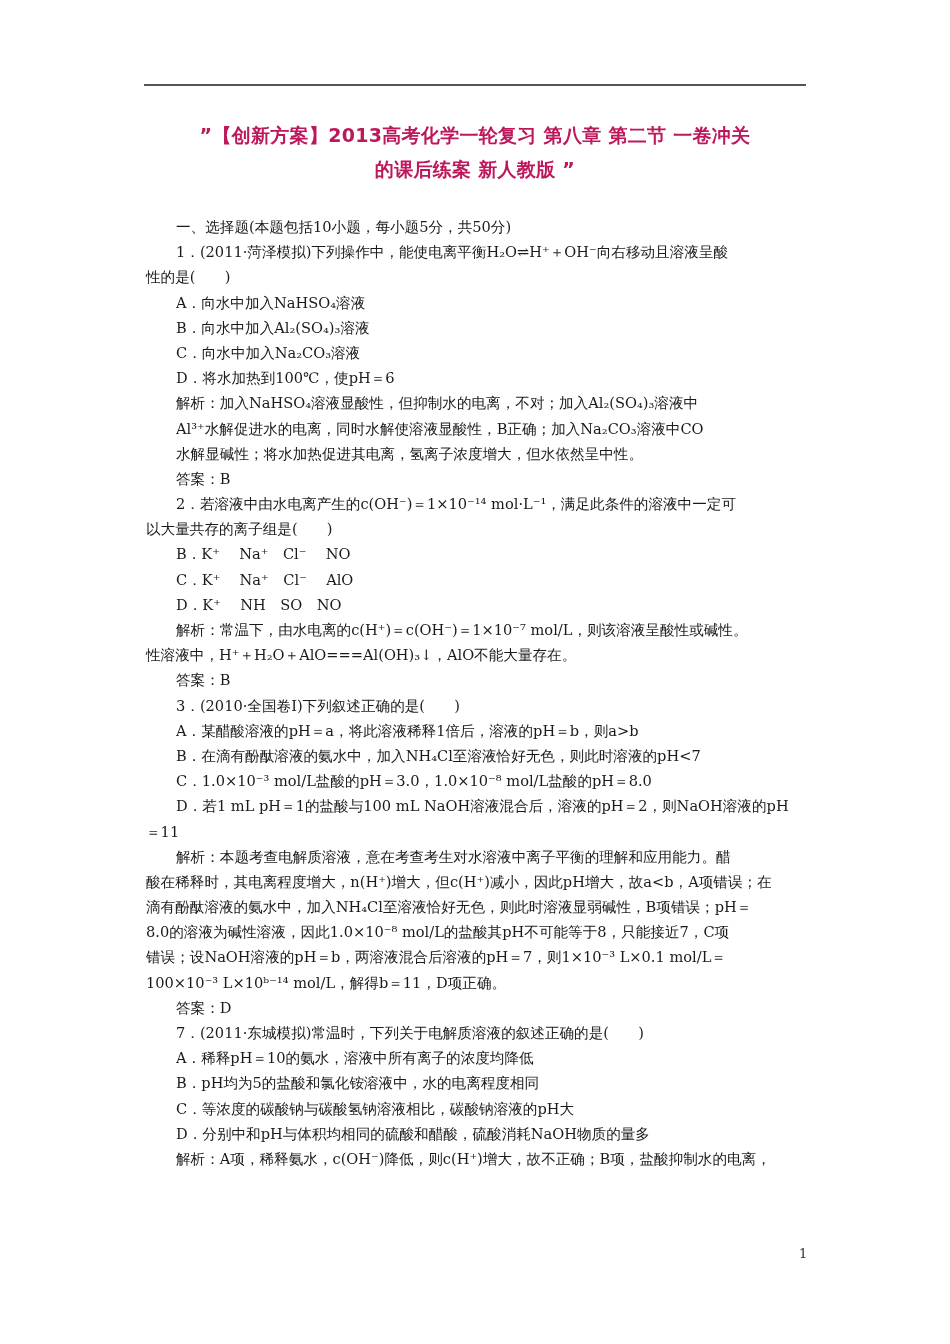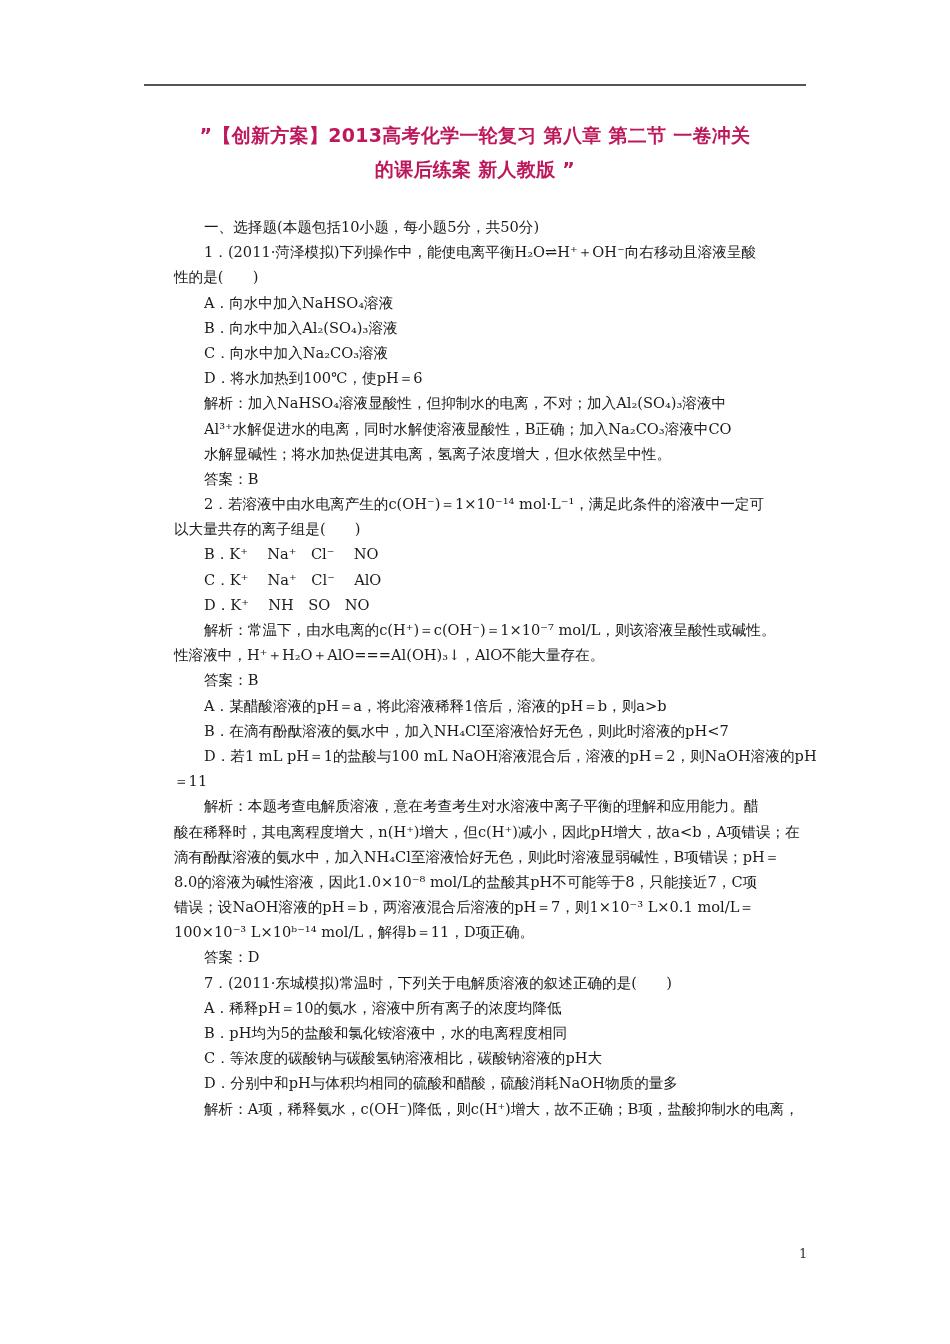--- a/index.html
+++ b/index.html
@@ -3,21 +3,21 @@
 <meta charset="utf-8">
 <style>
   html, body { margin: 0; padding: 0; background: #ffffff; }
   body { width: 950px; height: 1344px; position: relative; overflow: hidden;
          font-family: "DejaVu Serif", "Liberation Serif", serif; color: #1a1a1a; }
   .rule { position: absolute; left: 144px; top: 84px; width: 662px; height: 2px; background: #555555; }
   .title { position: absolute; left: 144px; top: 118px; width: 662px; text-align: center;
            color: #be185d; font-weight: bold; font-size: 19px; line-height: 34px; letter-spacing: 0.3px;
            font-family: "DejaVu Sans", "Liberation Sans", sans-serif; }
   .content { position: absolute; left: 146px; top: 214px; width: 662px; font-size: 14.6px; line-height: 25.2px; }
-  .line { white-space: nowrap; height: 25.2px; margin-left: 28px; }
+  .line { white-space: nowrap; height: 25.2px; }
   .ind { padding-left: 30px; }
   .pageno { position: absolute; left: 799px; top: 1246px; font-size: 13px; color: #333; }
 </style>
 </head>
 <body>
 
 <div class="rule"></div>
 
 <div class="title">
   <div>”【创新方案】2013高考化学一轮复习 第八章 第二节 一卷冲关</div>
@@ -37,22 +37,24 @@
     <div class="line ind">水解显碱性；将水加热促进其电离，氢离子浓度增大，但水依然呈中性。</div>
     <div class="line ind">答案：B</div>
     <div class="line ind">2．若溶液中由水电离产生的c(OH⁻)＝1×10⁻¹⁴ mol·L⁻¹，满足此条件的溶液中一定可</div>
     <div class="line">以大量共存的离子组是(　　)</div>
     <div class="line ind">B．K⁺　 Na⁺　Cl⁻　 NO</div>
     <div class="line ind">C．K⁺　 Na⁺　Cl⁻　 AlO</div>
     <div class="line ind">D．K⁺　 NH　SO　NO</div>
     <div class="line ind">解析：常温下，由水电离的c(H⁺)＝c(OH⁻)＝1×10⁻⁷ mol/L，则该溶液呈酸性或碱性。</div>
     <div class="line">性溶液中，H⁺＋H₂O＋AlO===Al(OH)₃↓，AlO不能大量存在。</div>
     <div class="line ind">答案：B</div>
+    <div class="line ind">3．(2010·全国卷Ⅰ)下列叙述正确的是(　　)</div>
     <div class="line ind">A．某醋酸溶液的pH＝a，将此溶液稀释1倍后，溶液的pH＝b，则a&gt;b</div>
     <div class="line ind">B．在滴有酚酞溶液的氨水中，加入NH₄Cl至溶液恰好无色，则此时溶液的pH&lt;7</div>
+    <div class="line ind">C．1.0×10⁻³ mol/L盐酸的pH＝3.0，1.0×10⁻⁸ mol/L盐酸的pH＝8.0</div>
     <div class="line ind">D．若1 mL pH＝1的盐酸与100 mL NaOH溶液混合后，溶液的pH＝2，则NaOH溶液的pH</div>
     <div class="line">＝11</div>
     <div class="line ind">解析：本题考查电解质溶液，意在考查考生对水溶液中离子平衡的理解和应用能力。醋</div>
     <div class="line">酸在稀释时，其电离程度增大，n(H⁺)增大，但c(H⁺)减小，因此pH增大，故a&lt;b，A项错误；在</div>
     <div class="line">滴有酚酞溶液的氨水中，加入NH₄Cl至溶液恰好无色，则此时溶液显弱碱性，B项错误；pH＝</div>
     <div class="line">8.0的溶液为碱性溶液，因此1.0×10⁻⁸ mol/L的盐酸其pH不可能等于8，只能接近7，C项</div>
     <div class="line">错误；设NaOH溶液的pH＝b，两溶液混合后溶液的pH＝7，则1×10⁻³ L×0.1 mol/L＝</div>
     <div class="line">100×10⁻³ L×10ᵇ⁻¹⁴ mol/L，解得b＝11，D项正确。</div>
     <div class="line ind">答案：D</div>
     <div class="line ind">7．(2011·东城模拟)常温时，下列关于电解质溶液的叙述正确的是(　　)</div>

